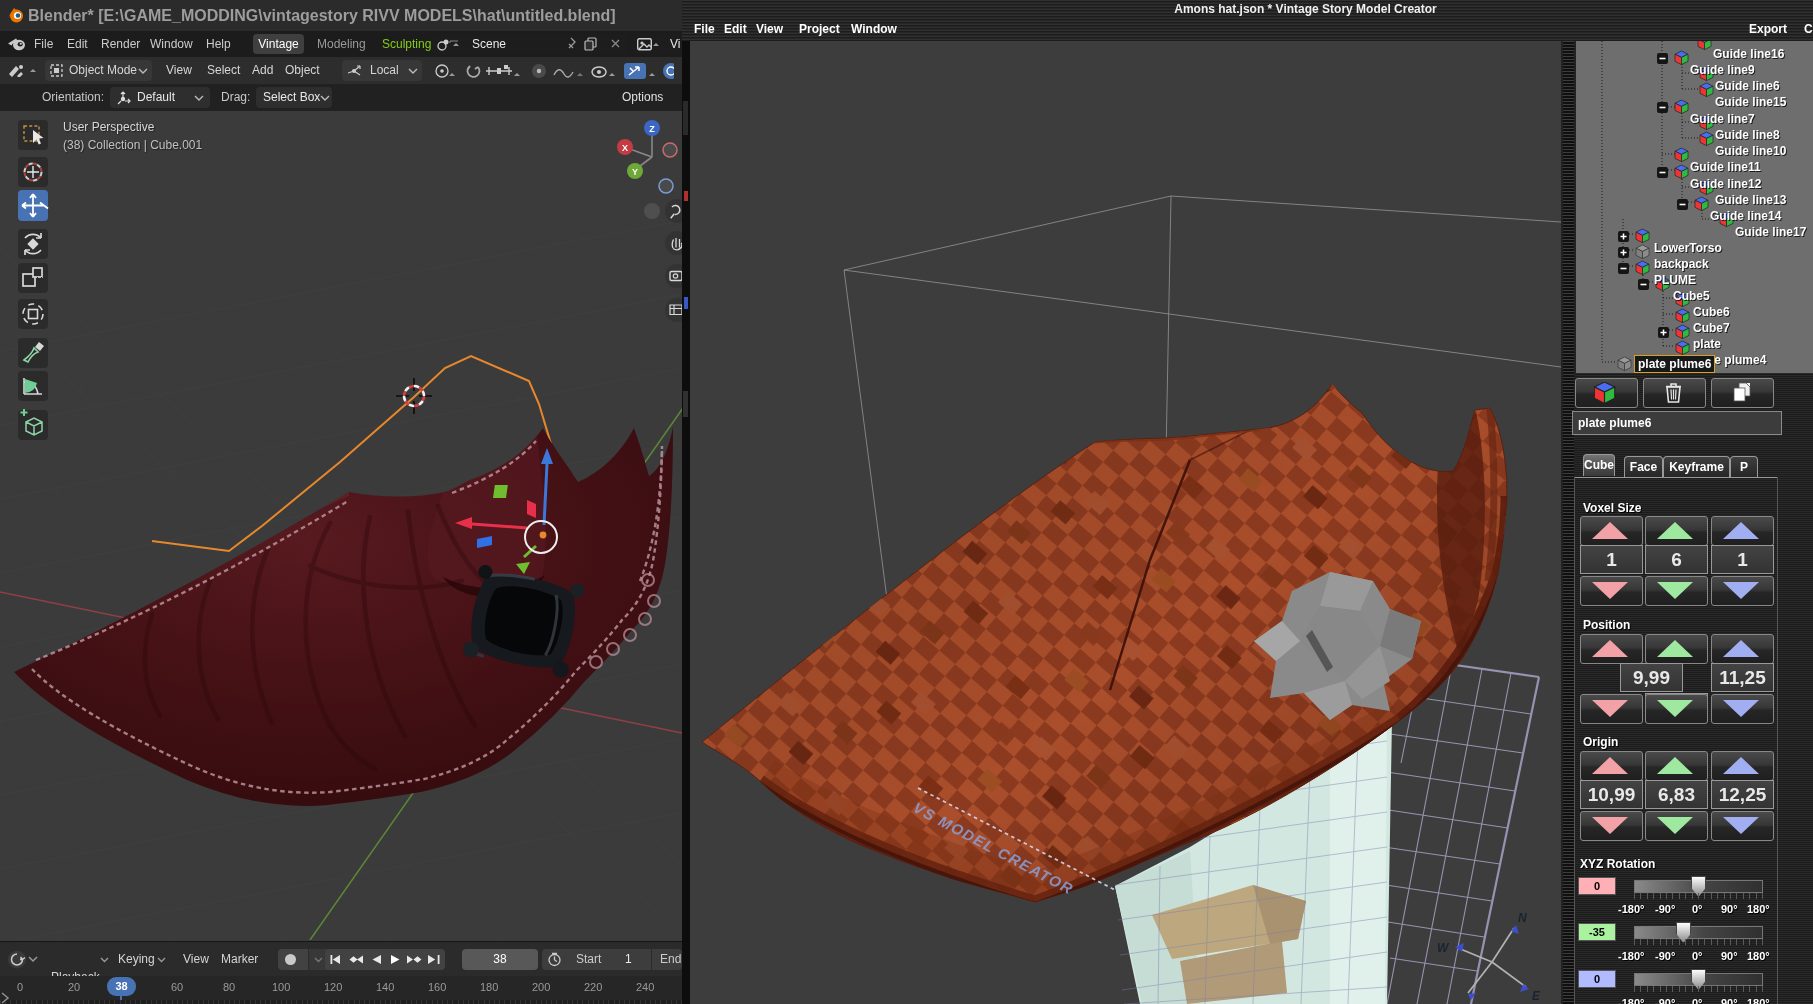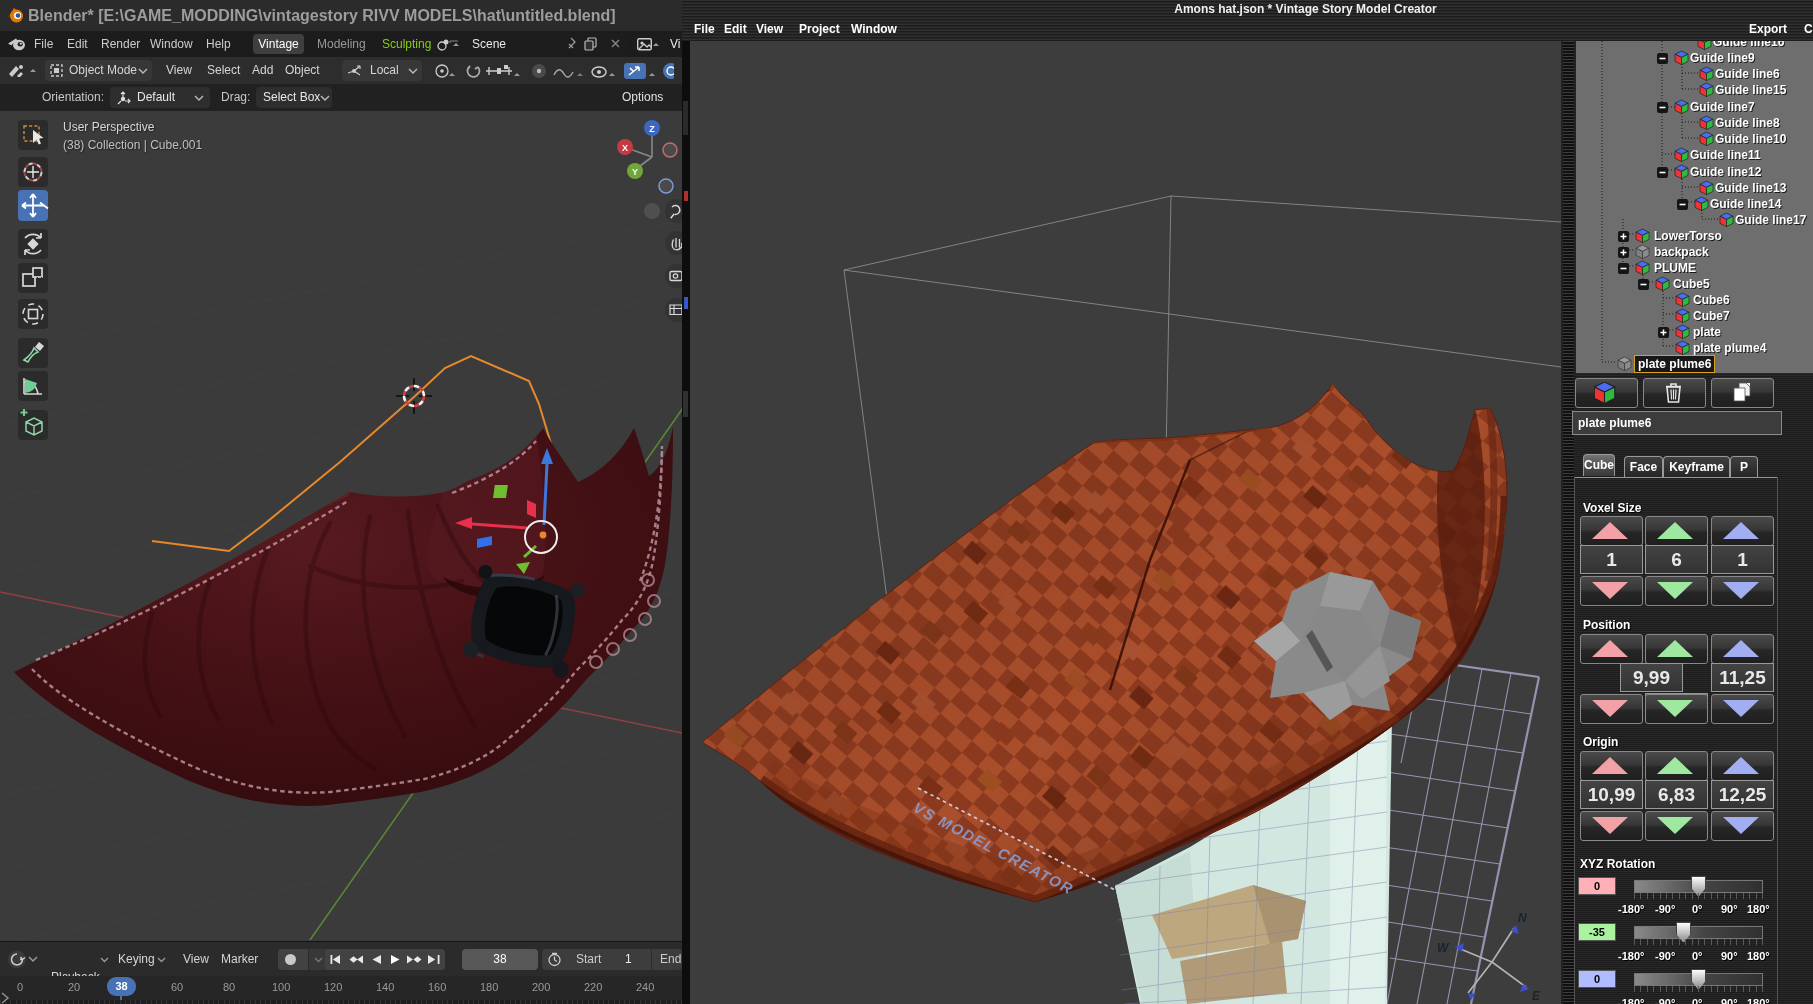--- a/index.html
+++ b/index.html
@@ -19,21 +19,21 @@
   .num{position:absolute;color:#9a9a9a;top:5px;}
   
   #vs{left:682px;top:0;width:1131px;height:1004px;background:#3d3d3d;}
   .stripes{background:repeating-linear-gradient(180deg,#303030 0px,#303030 1px,#1c1c1c 1px,#1c1c1c 2px,#262626 2px,#262626 3px);}
   #vs-title{left:0;top:0;width:1131px;height:18px;color:#f0f0f0;font-size:12px;font-weight:bold;text-align:center;line-height:18px;}
   #vs-menu{left:0;top:18px;width:1131px;height:23px;color:#ffffff;font-size:12px;font-weight:bold;line-height:23px;}
   #vs-edge{left:0;top:41px;width:8px;height:963px;background:#0d0d0d;}
   #vs-view{left:8px;top:41px;width:871px;height:963px;background:#3d3d3d;overflow:hidden;}
   #vs-panel{left:879px;top:41px;width:252px;height:963px;background:repeating-linear-gradient(180deg,#292929 0px,#292929 1px,#1c1c1c 1px,#1c1c1c 2px);}
   #tree{position:absolute;left:15px;top:0;width:237px;height:332px;background:#6e6e6e;overflow:hidden;font-size:12px;font-weight:bold;color:#fff;}
-  .trow{position:absolute;height:16px;line-height:16px;white-space:nowrap;text-shadow:1px 1px 0 #1a1a1a;}
+  .trow{position:absolute;height:16px;line-height:16px;white-space:nowrap;text-shadow:1px 1px 0 #1a1a1a;margin-top:12px;}
   .vbtn{position:absolute;background:linear-gradient(180deg,#4a4a4a 0%,#373737 45%,#262626 55%,#1f1f1f 100%);border:1px solid #888;border-radius:3px;}
   .vval{position:absolute;background:linear-gradient(180deg,#434343,#333);border:1px solid #999;color:#e8e8e8;font-weight:bold;font-size:19px;text-align:center;}
   .vlab{position:absolute;color:#fff;font-weight:bold;font-size:12px;text-shadow:1px 1px 0 #000;}
   .tri{width:0;height:0;position:absolute;}
   .cbox{position:absolute;height:16px;width:36px;border:1px solid #555;color:#000;font-weight:bold;font-size:11px;text-align:center;line-height:16px;}
   .deg{position:absolute;color:#fff;font-weight:bold;font-size:11px;text-shadow:1px 1px 0 #000;}
   .tab{position:absolute;top:415px;height:20px;border:1px solid #999;border-bottom:none;border-radius:4px 4px 0 0;color:#fff;font-weight:bold;font-size:12px;text-align:center;background:linear-gradient(180deg,#3f3f3f,#262626);line-height:20px;}
   .thumb{width:13px;height:19px;background:linear-gradient(180deg,#fdfdfd,#b9b9b9 60%,#8a8a8a);border:1px solid #444;clip-path:polygon(0 0,100% 0,100% 55%,50% 100%,0 55%);}
   .ticks{background:repeating-linear-gradient(90deg,#5a5a5a 0px,#5a5a5a 1px,transparent 1px,transparent 6.4px);height:5px;}
 </style>

